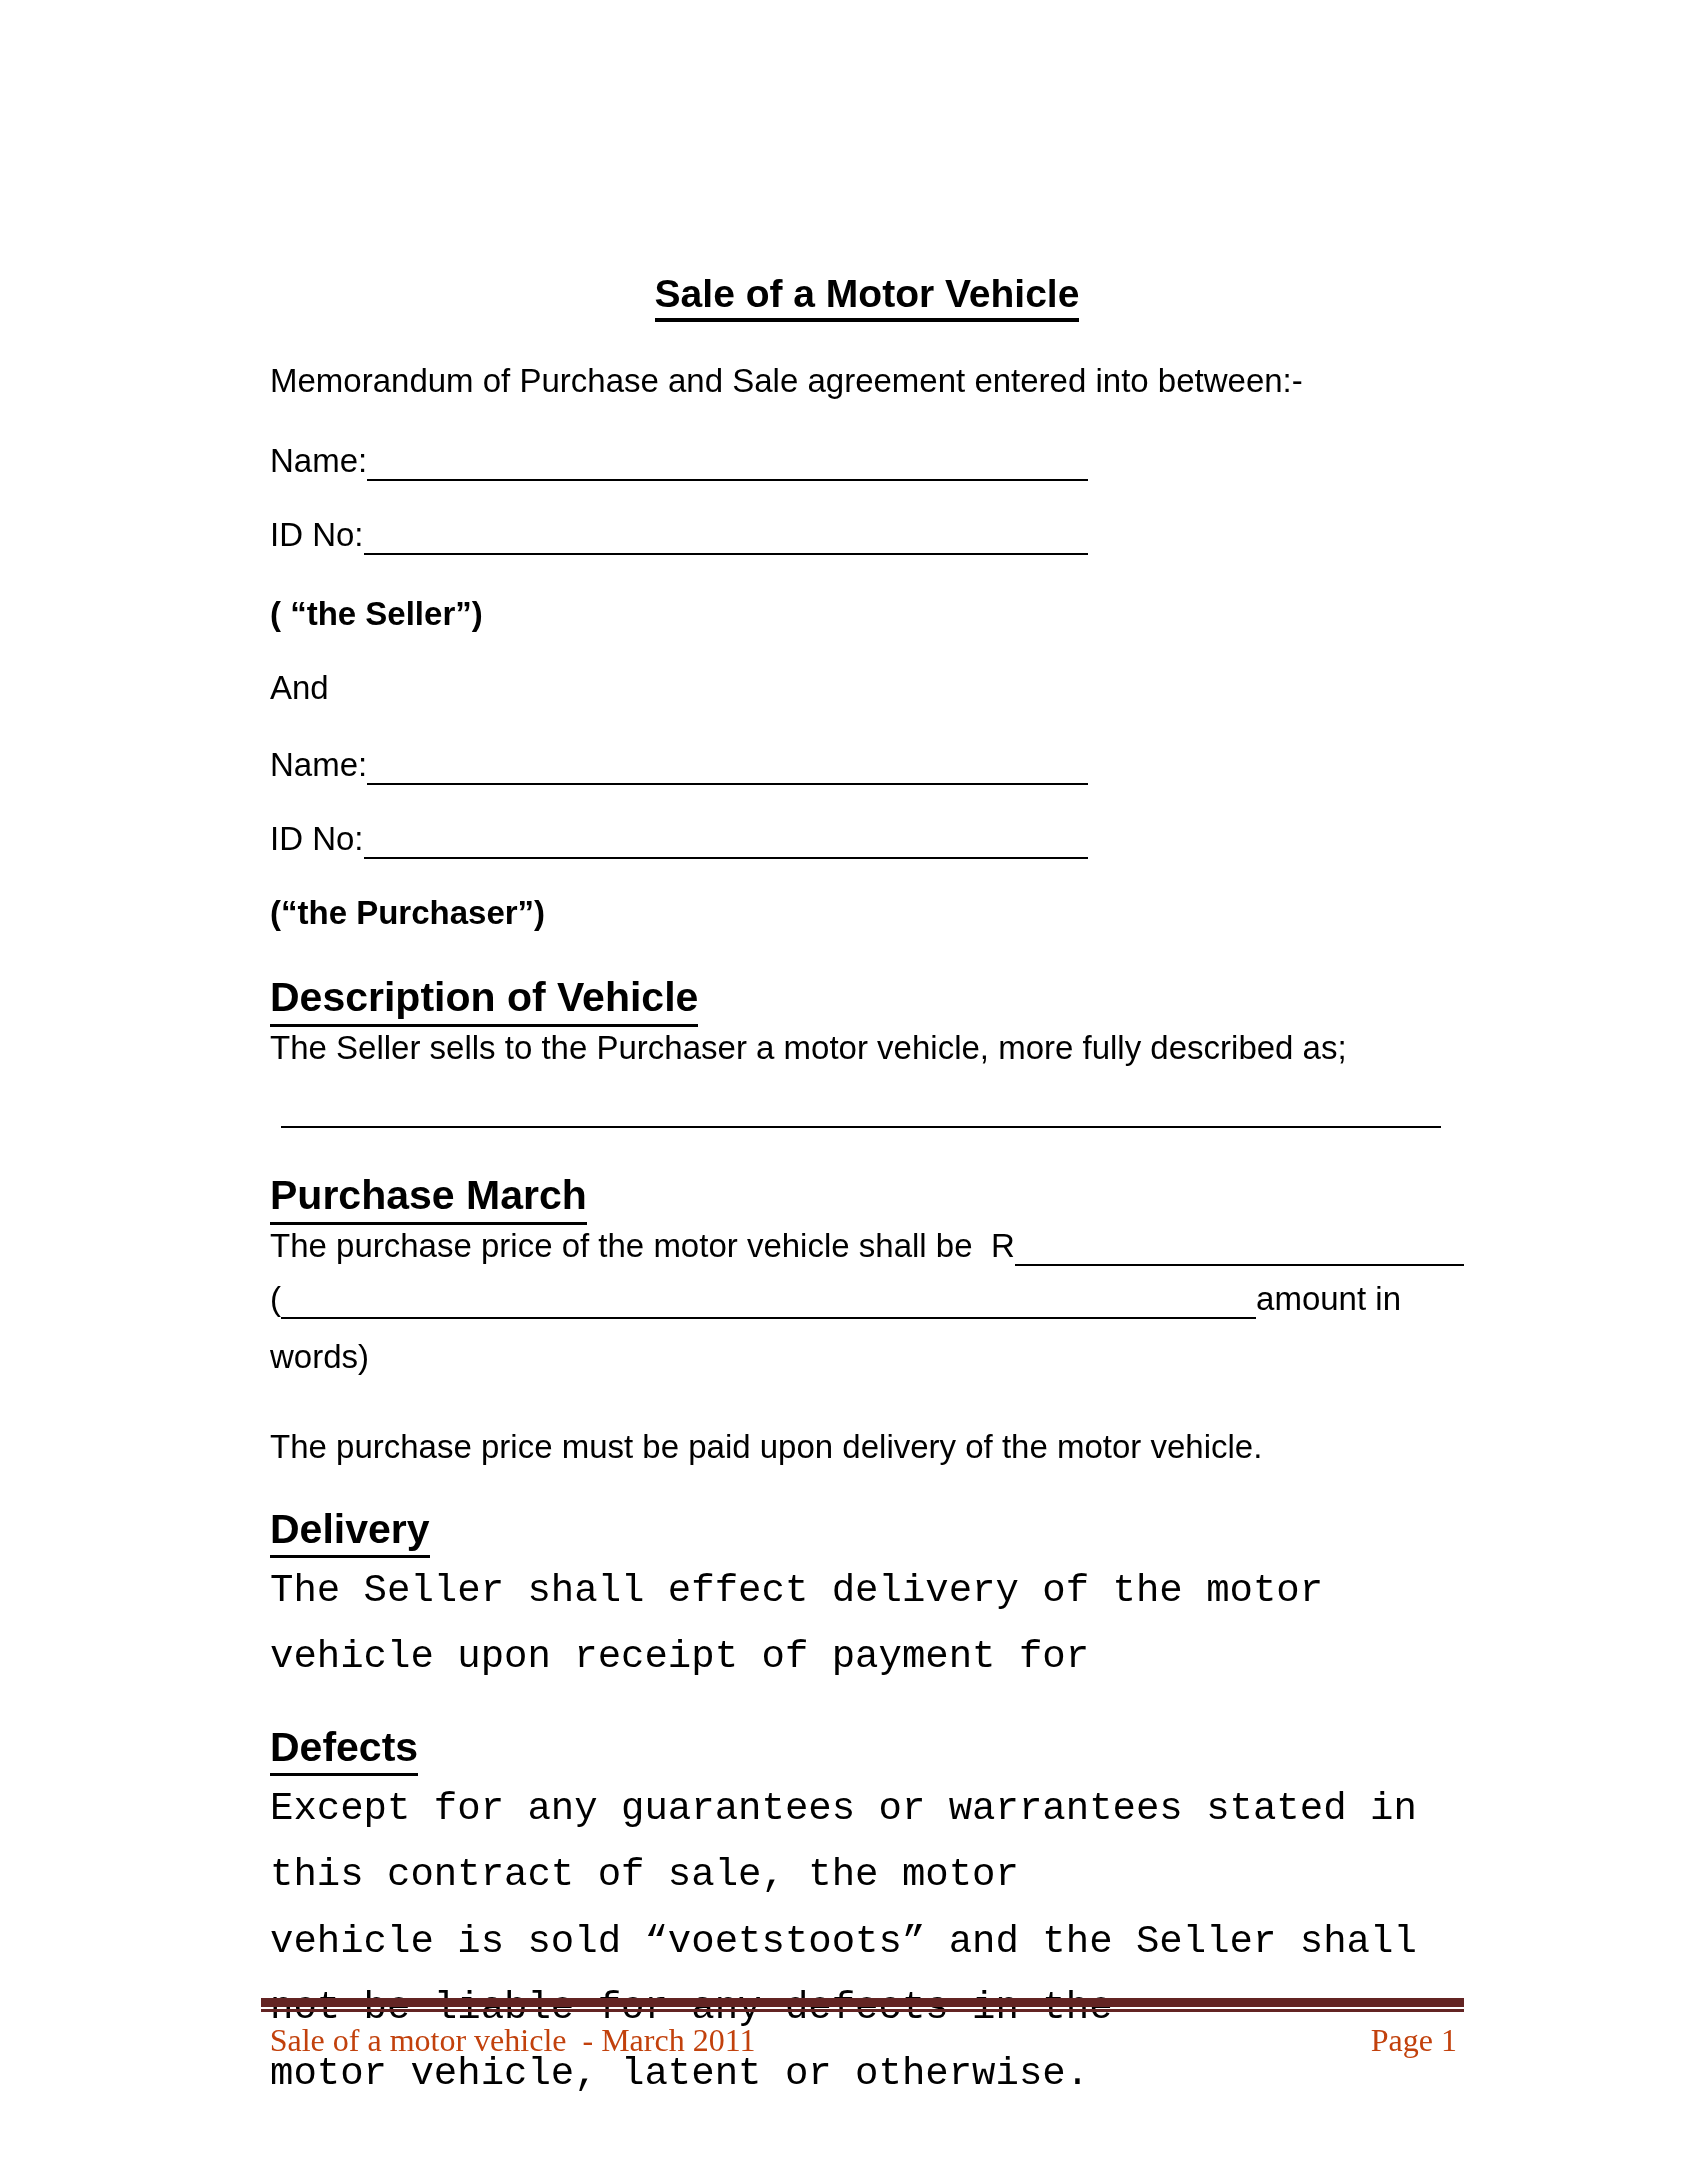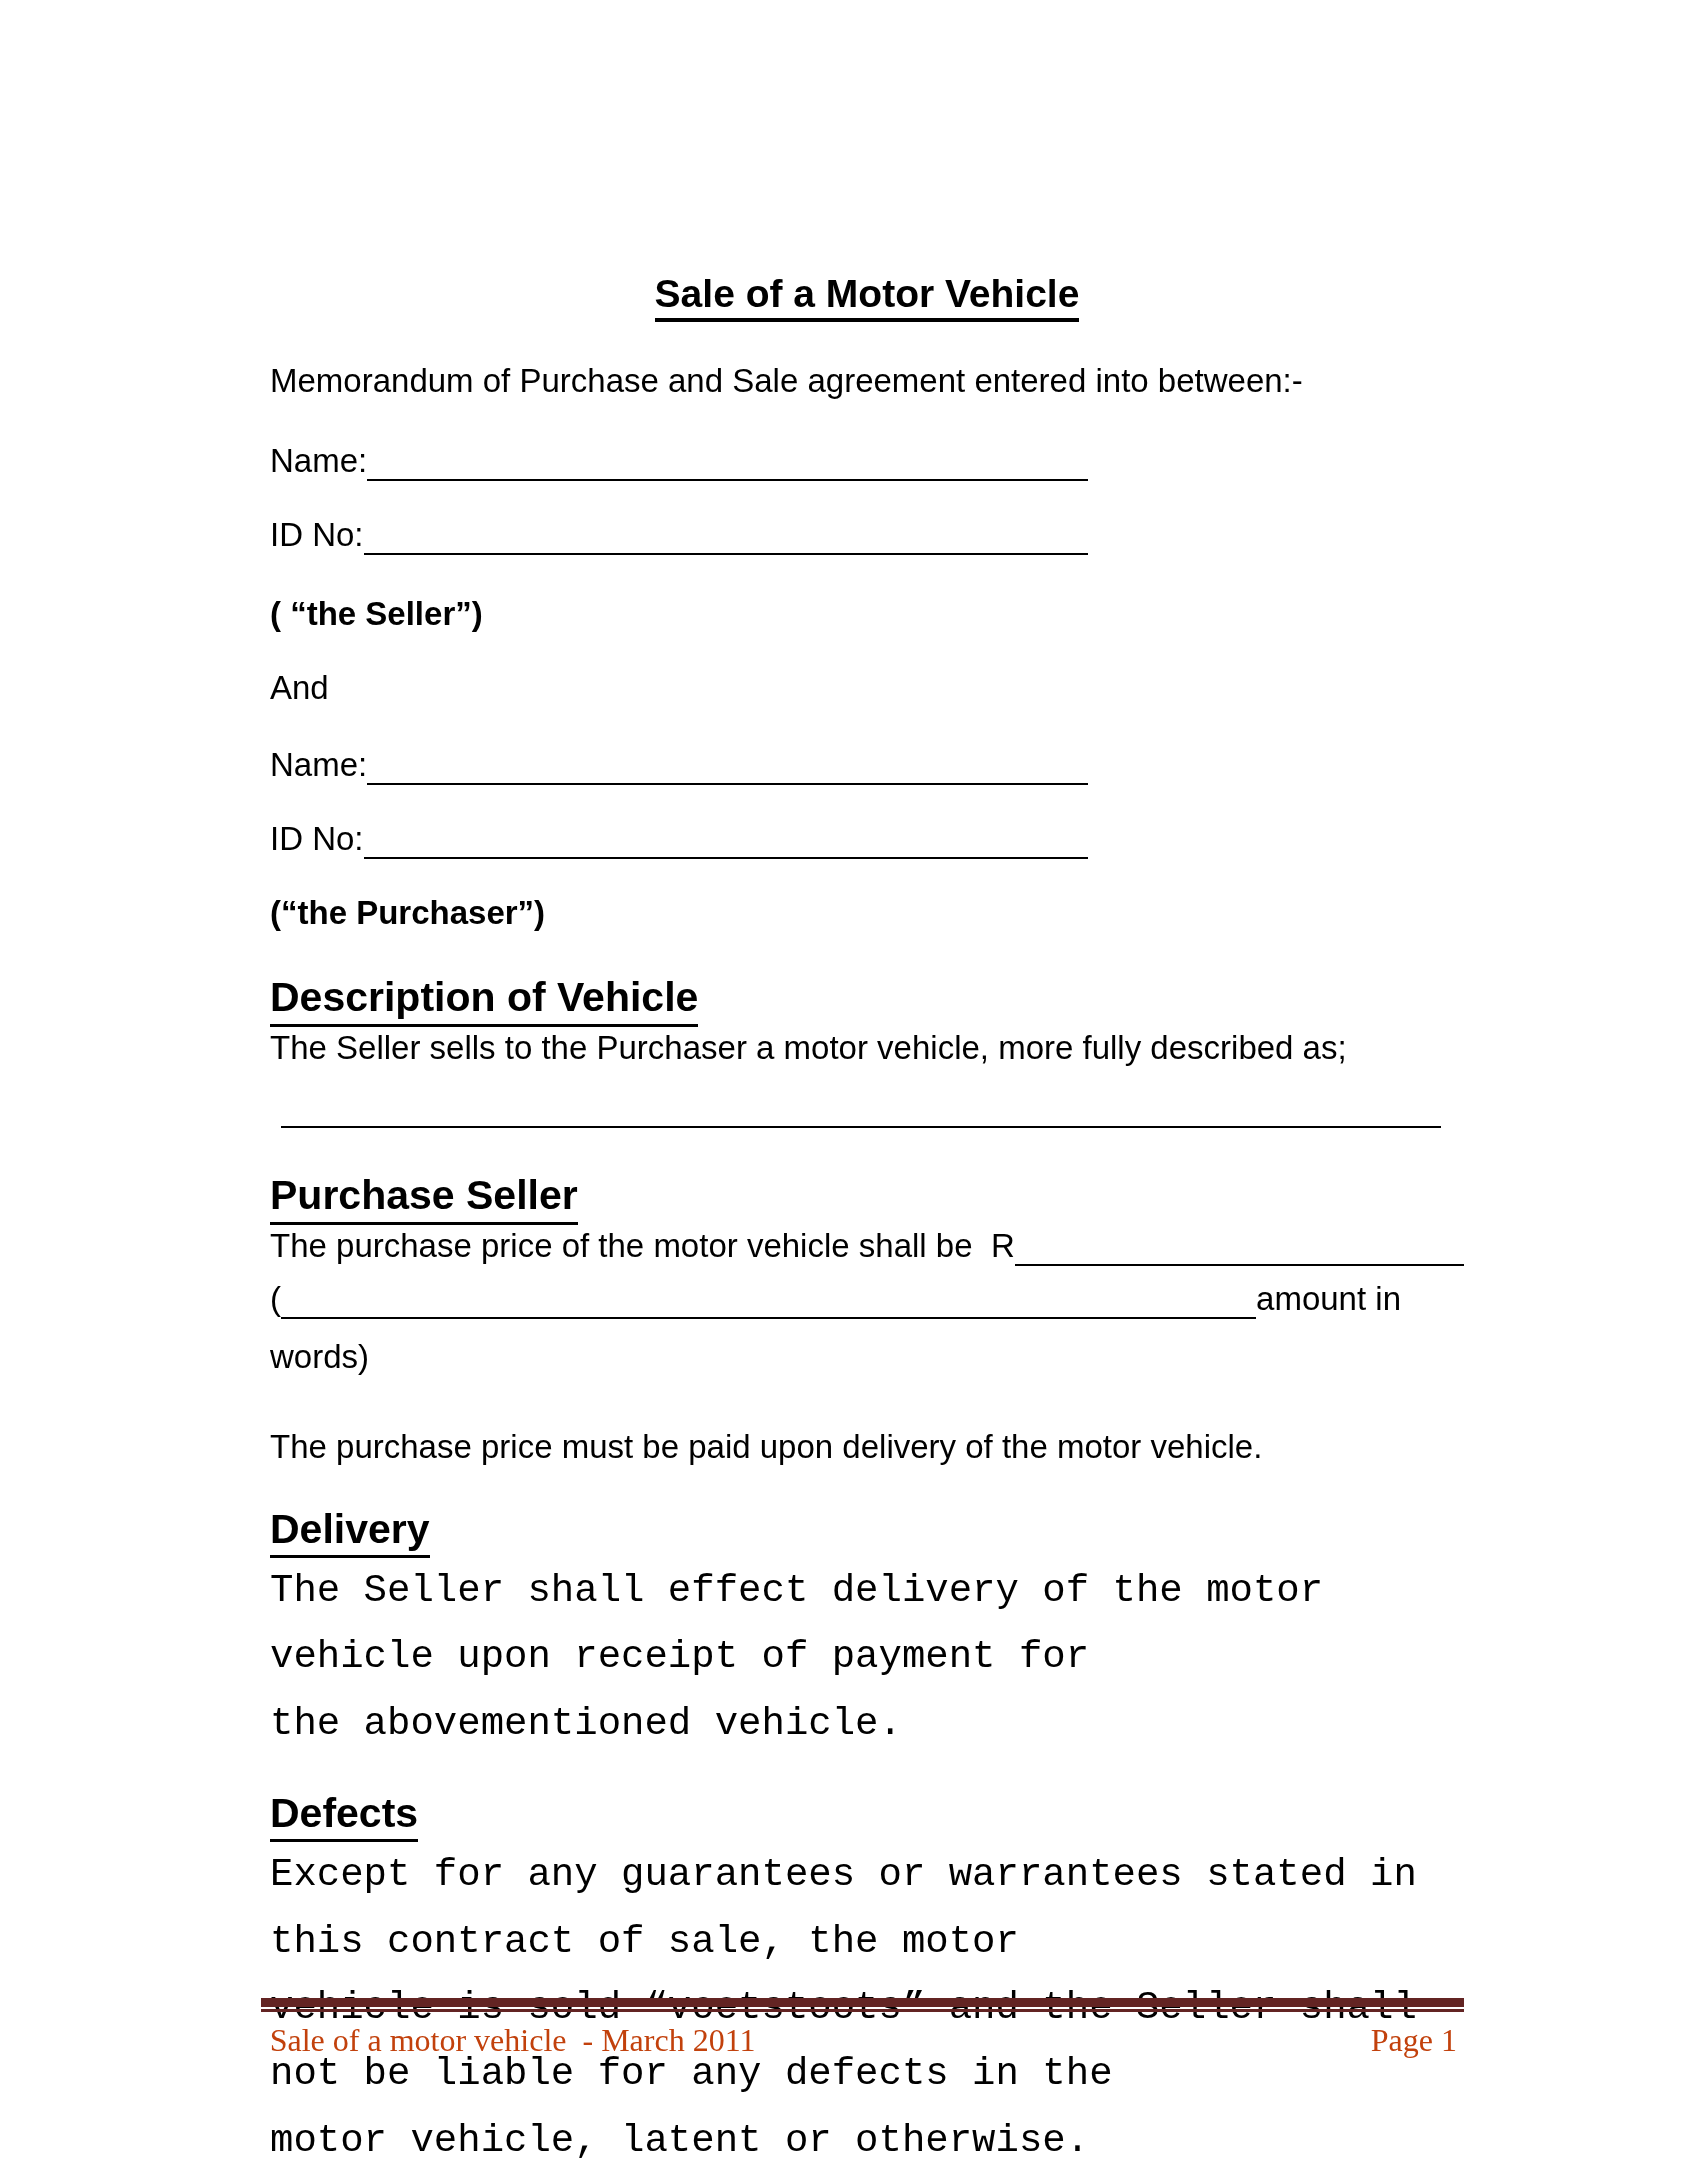--- a/index.html
+++ b/index.html
@@ -160,41 +160,40 @@
       <span class="fill"></span>
     </div>
 
     <p class="line38 bold desig-purchaser">(“the Purchaser”)</p>
 
     <p class="section-heading"><span class="hd">Description of Vehicle</span></p>
     <p class="line38">The Seller sells to the Purchaser a motor vehicle, more fully described as;</p>
 
     <div class="desc-line"></div>
 
-    <p class="section-heading purchase-heading"><span class="hd">Purchase Seller</span></p>
+    <p class="section-heading purchase-heading"><span class="hd">Purchase March</span></p>
 
     <div class="price-row">
       <span class="pre">The purchase price of the motor vehicle shall be  R</span>
       <span class="fill"></span>
     </div>
 
     <div class="amount-row">
       <span>(</span>
       <span class="fill"></span>
       <span>amount in</span>
     </div>
 
     <p class="line38 words-line">words)</p>
 
     <p class="line38 must-paid">The purchase price must be paid upon delivery of the motor vehicle.</p>
 
     <p class="section-heading delivery-heading"><span class="hd">Delivery</span></p>
     <div class="para">
       <div>The Seller shall effect delivery of the motor vehicle upon receipt of payment for</div>
-      <div>the abovementioned vehicle.</div>
     </div>
 
     <p class="section-heading defects-heading"><span class="hd">Defects</span></p>
     <div class="para">
       <div>Except for any guarantees or warrantees stated in this contract of sale, the motor</div>
       <div>vehicle is sold “voetstoots” and the Seller shall not be liable for any defects in the</div>
       <div>motor vehicle, latent or otherwise.</div>
     </div>
 
   </div>

